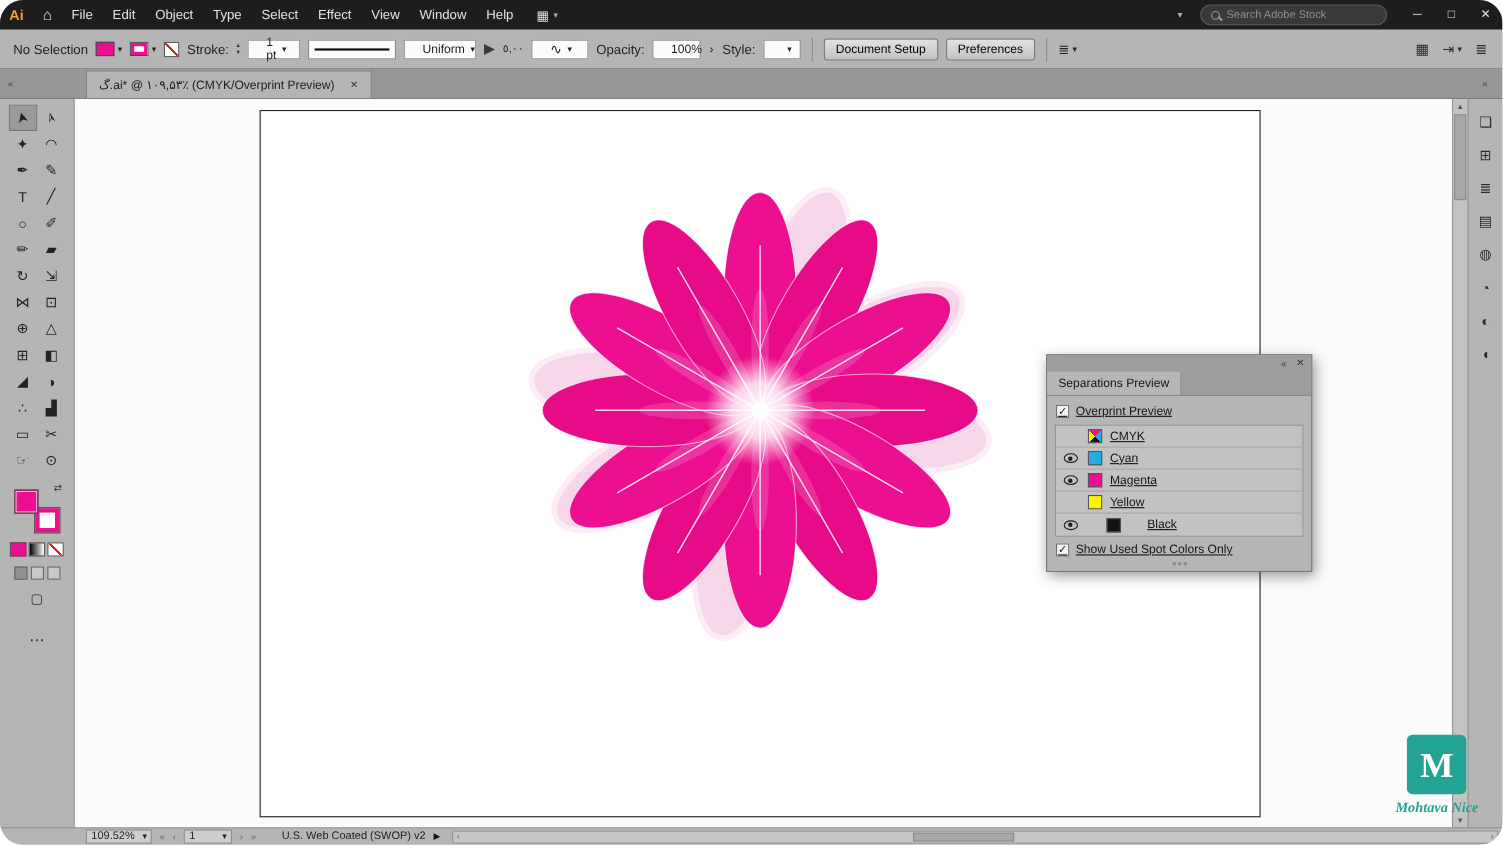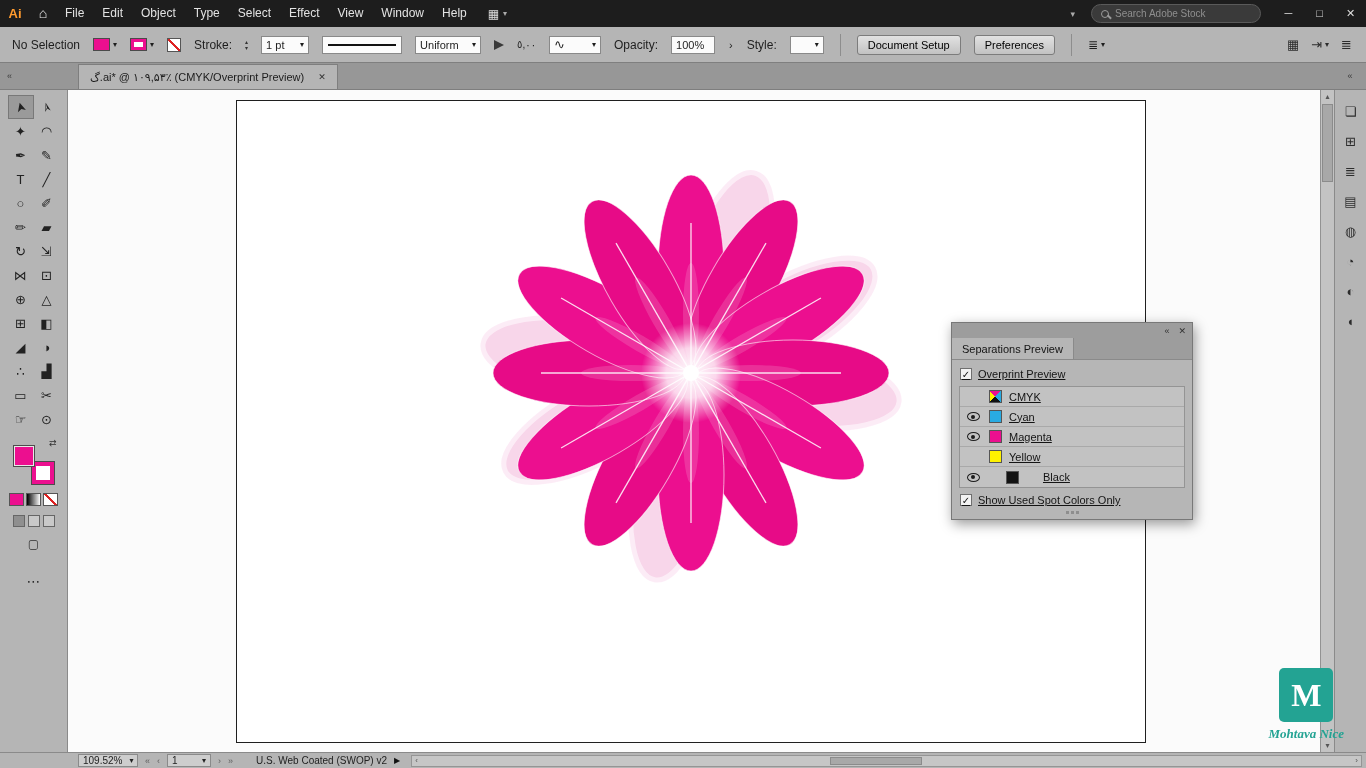--- a/index.html
+++ b/index.html
@@ -1,49 +1,49 @@
 <!DOCTYPE html>
 <html><head>
 <meta charset="utf-8">
 <style>
   * { box-sizing: border-box; margin: 0; padding: 0; }
   html, body { width: 1366px; height: 768px; overflow: hidden; }
   .app {
     position: relative; width: 1366px; height: 768px; overflow: hidden;
     font-family: "Liberation Sans", "DejaVu Sans", sans-serif;
-    background: #b5b5b5; color: #1e1e1e;
+    background: #b5b5b5; color: #1e1e1e; border-radius: 21px;
   }
   
   .topbar { height: 27px; background: #1d1d1d; display: flex; align-items: center; color: #e3e3e3; font-size: 12px; }
   .ai-logo { width: 30px; text-align: center; color: #ff9b2e; font-weight: bold; font-size: 13px; line-height: 27px; }
   .home-icon { width: 26px; text-align: center; font-size: 14px; line-height: 27px; color: #e9e9e9; }
   .menus { display: flex; }
   .menu-item { padding: 0 9px; line-height: 27px; }
   .workspace-btn { margin-left: 12px; display: flex; align-items: center; gap: 4px; color: #ddd; }
   .dd { font-size: 8px; color: inherit; }
   .topbar .dd { color: #aaa; }
   .topbar-spacer { flex: 1; }
   .topbar-chevron { margin-right: 16px; font-size: 9px; color: #aaa; }
   .search-pill { display: flex; align-items: center; background: #3a3a3a; border: 1px solid #5a5a5a; border-radius: 10px; height: 19px; width: 170px; padding: 0 9px; gap: 6px; margin-right: 12px; }
   .mag-icon { width: 8px; height: 8px; border: 1.5px solid #9a9a9a; border-radius: 50%; position: relative; flex: none; }
   .mag-icon::after { content: ""; position: absolute; width: 5px; height: 1.5px; background: #9a9a9a; transform: rotate(45deg); right: -4px; bottom: -1px; }
   .search-input { background: transparent; border: none; outline: none; color: #cfcfcf; font-size: 10px; width: 100%; font-family: inherit; }
   .search-input::placeholder { color: #8f8f8f; }
   .win-controls { display: flex; }
   .win-btn { width: 31px; text-align: center; line-height: 27px; font-size: 11px; color: #dedede; }
   
-  .controlbar { height: 36px; background: #b5b5b5; border-bottom: 1px solid #7f7f7f; display: flex; align-items: center; padding: 0 8px 0 12px; gap: 13px; font-size: 12px; }
+  .controlbar { height: 36px; background: #b5b5b5; border-bottom: 1px solid #7f7f7f; display: flex; align-items: center; padding: 0 8px 0 12px; gap: 7px; font-size: 12px; }
   .cb-label { white-space: nowrap; }
   .swatch-drop { display: flex; align-items: center; gap: 3px; }
   .swatch { width: 17px; height: 13px; border: 1px solid #4a4a4a; }
   .swatch.fillSw { background: #ec0f8f; }
   .swatch.strokeSw { background: #fff; border: 1px solid #4a4a4a; box-shadow: inset 0 0 0 3px #ec0f8f; }
   .none-swatch { width: 14px; height: 14px; border: 1px solid #555; background: #fff linear-gradient(45deg, transparent 43%, #d22 43%, #d22 57%, transparent 57%); }
   .stepper { display: flex; flex-direction: column; align-items: center; line-height: 6px; font-size: 6px; color: #333; }
-  .select { background: #fbfbfb; border: 1px solid #898989; height: 18px; display: flex; align-items: center; justify-content: space-between; padding: 0 4px; gap: 5px; font-size: 11px; }
+  .select { background: #fbfbfb; border: 1px solid #898989; height: 18px; display: flex; align-items: center; justify-content: space-between; padding: 0 16px; gap: 5px; font-size: 11px; }
   .sel-stroke { width: 48px; }
   .line-box { width: 80px; height: 18px; border: 1px solid #898989; background: #fbfbfb; display: flex; align-items: center; padding: 0 5px; }
   .line-box i { flex: 1; height: 2px; background: #111; }
   .sel-uniform { width: 66px; }
   .horn { width: 0; height: 0; border-top: 5px solid transparent; border-bottom: 5px solid transparent; border-left: 10px solid #3a3a3a; }
   .brush-size { font-size: 10px; }
   .sel-wave { width: 52px; }
   .wave-glyph { font-size: 13px; }
   .sel-opacity { width: 44px; text-align: center; }
   .chev-right { font-size: 11px; color: #222; padding: 0 1px; }

